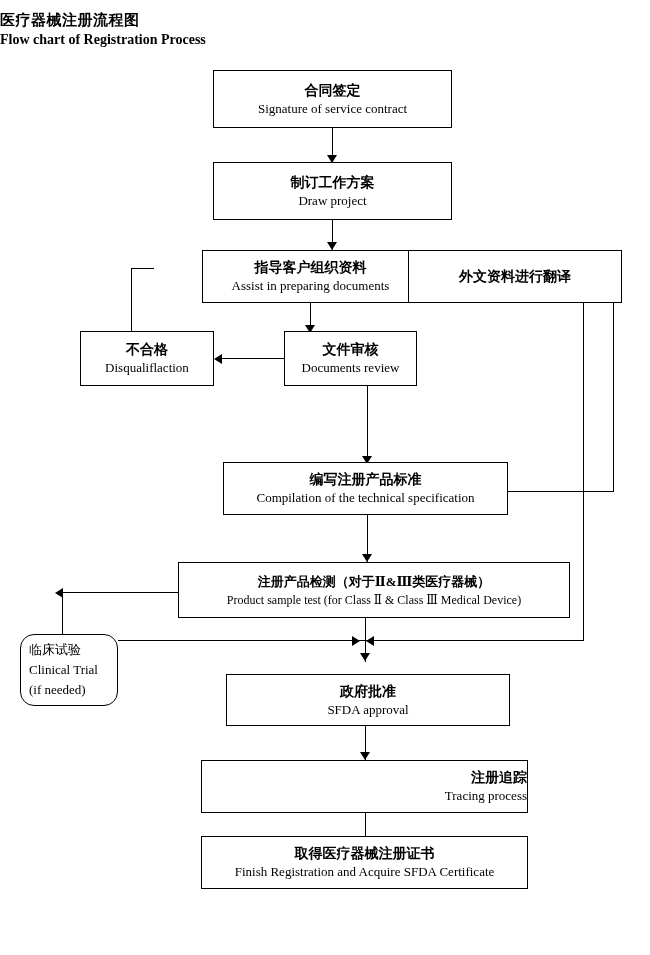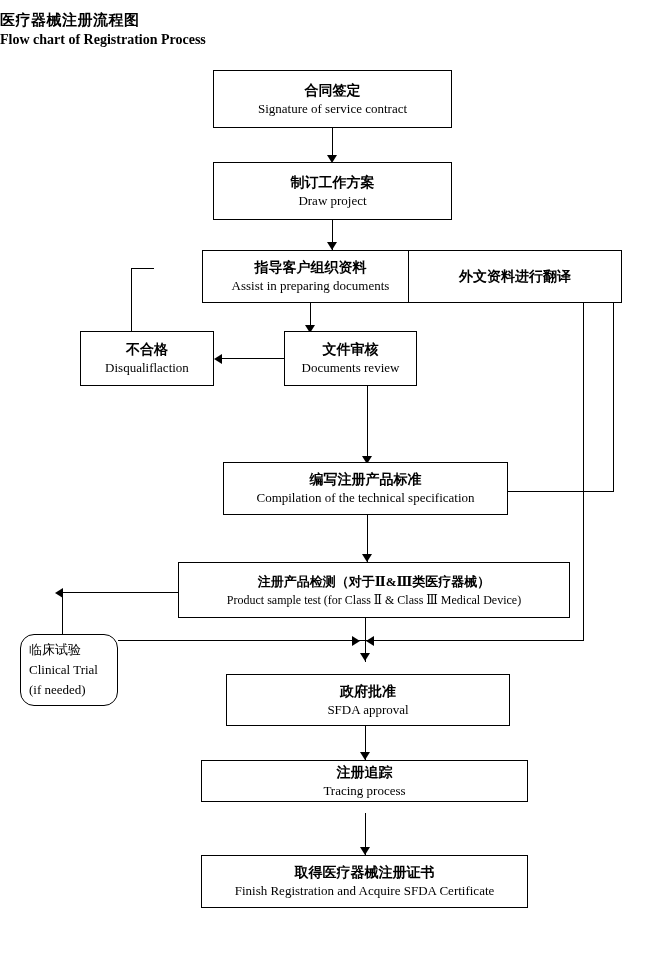--- a/index.html
+++ b/index.html
@@ -142,23 +142,23 @@
     <div class="cn">临床试验</div>
     <div class="en">Clinical Trial</div>
     <div class="en">(if needed)</div>
   </div>
 
   <div class="node" style="left:226px;top:662px;width:284px;height:52px;margin-top:12px;">
     <div class="cn">政府批准</div>
     <div class="en">SFDA approval</div>
   </div>
 
-  <div class="node" style="left:201px;top:760px;width:327px;height:42px;">
+  <div class="node" style="left:201px;top:760px;width:327px;height:53px;align-items:flex-end;">
     <div class="cn">注册追踪</div>
     <div class="en">Tracing process</div>
   </div>
 
-  <div class="node" style="left:201px;top:855px;width:327px;height:53px;">
+  <div class="node" style="left:201px;top:836px;width:327px;height:53px;">
     <div class="cn">取得医疗器械注册证书</div>
     <div class="en">Finish Registration and Acquire SFDA Certificate</div>
   </div>
 
 </div>
 
 </body></html>

